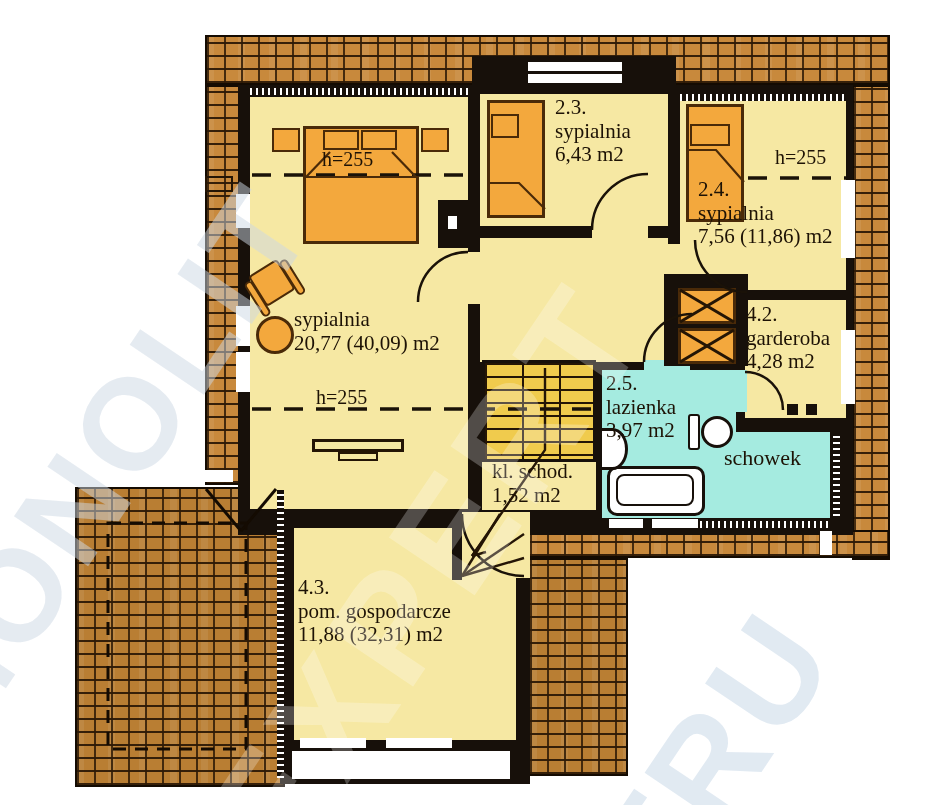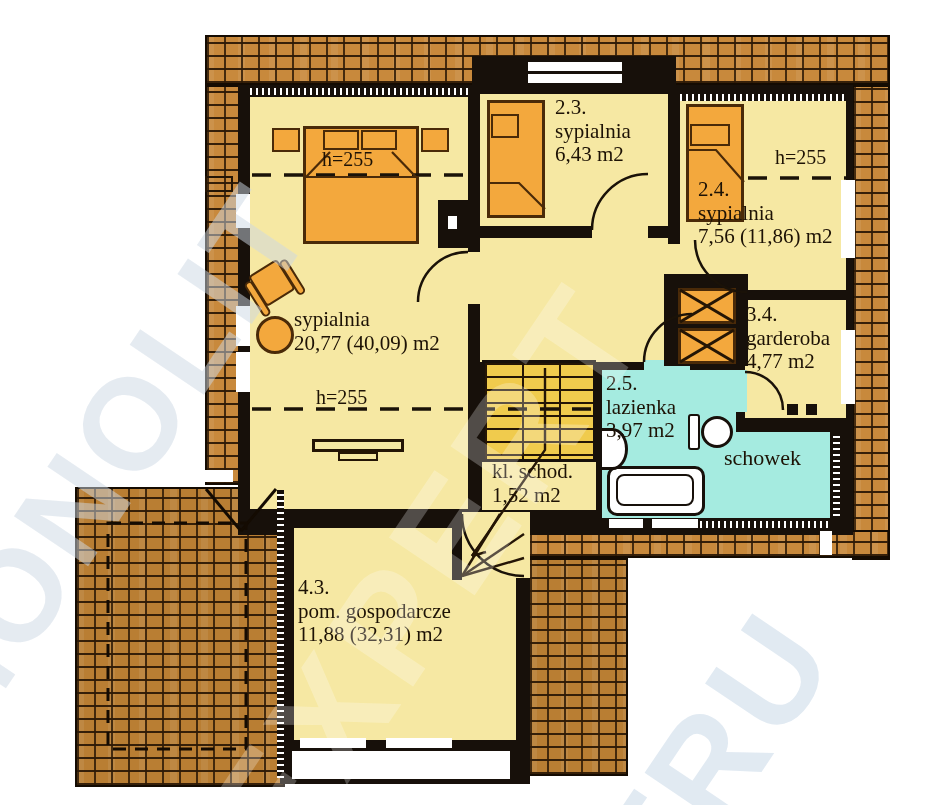--- a/index.html
+++ b/index.html
@@ -199,23 +199,23 @@
   </div>
   <div class="label h255" style="left:775px;top:146px;">h=255</div>
 
   <div class="label" style="left:606px;top:372px;">
     <span class="ln">2.5.</span>
     <span class="ln">lazienka</span>
     <span class="ln">3,97 m2</span>
   </div>
 
   <div class="label" style="left:746px;top:303px;">
-    <span class="ln">3.4.</span>
+    <span class="ln">4.2.</span>
     <span class="ln">garderoba</span>
-    <span class="ln">4,77 m2</span>
+    <span class="ln">4,28 m2</span>
   </div>
 
   <div class="label" style="left:724px;top:446px;font-size:22px;">schowek</div>
 
   <div class="label" style="left:492px;top:460px;">
     <span class="ln">kl. schod.</span>
     <span class="ln">1,52 m2</span>
   </div>
 
   <div class="label" style="left:298px;top:576px;">

